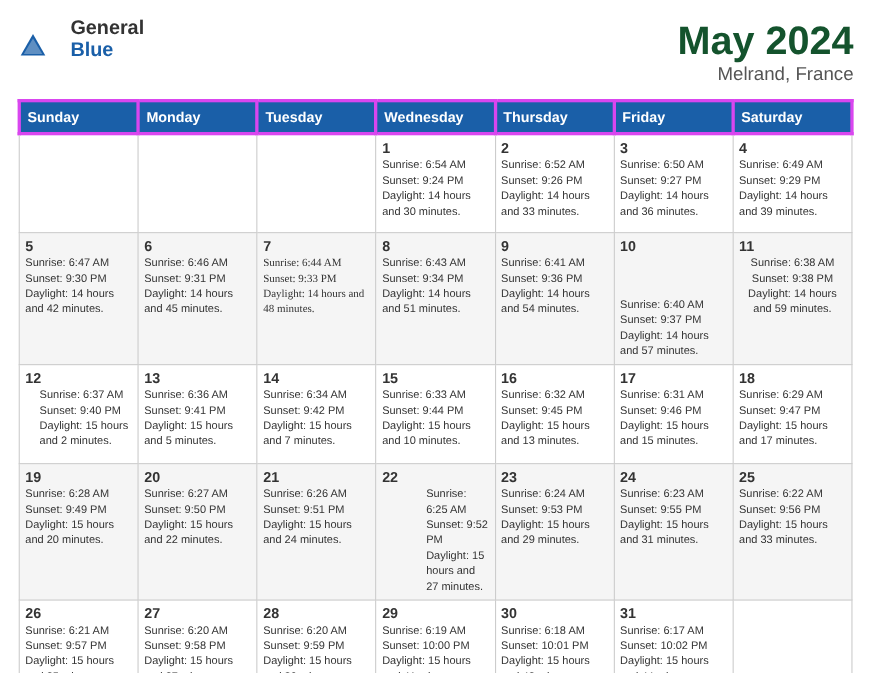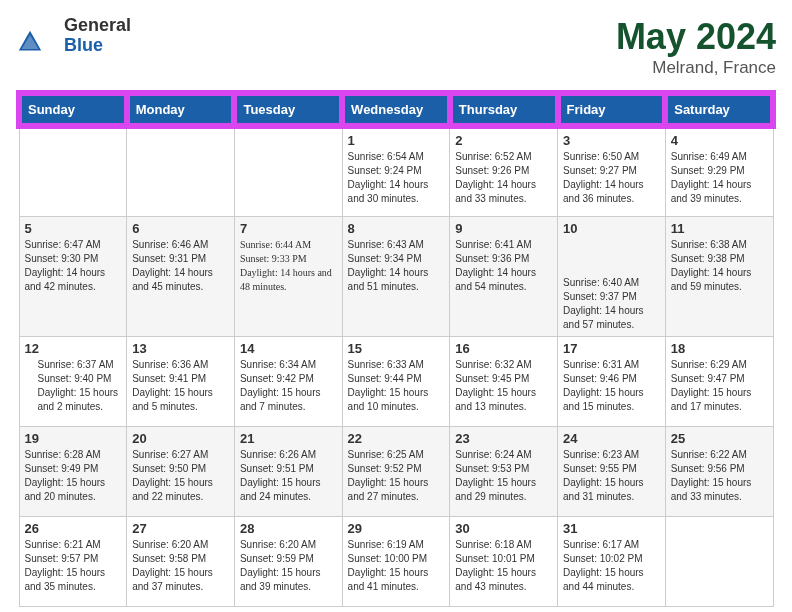--- a/index.html
+++ b/index.html
@@ -58,21 +58,21 @@
       border-collapse: collapse;
       font-size: 11px;
     }
     .calendar-table th {
       background-color: #1a5fa8;
       color: #fff;
       text-align: left;
       padding: 6px 6px;
       font-size: 13px;
       font-weight: bold;
-      border: 6px solid #d946ef;
+      border: 3px solid #d946ef;
     }
     .calendar-table td {
       border: 1px solid #ccc;
       vertical-align: top;
       padding: 4px 5px;
       width: calc(100% / 7);
       min-height: 80px;
       height: 90px;
     }
     .day-number {
@@ -194,21 +194,21 @@
 Daylight: 14 hours and 54 minutes.</div>
         </td>
         <td>
           <div class="day-number">10</div>
           <div class="day-info" style="white-space: pre-line; margin-top: 40px;">Sunrise: 6:40 AM
 Sunset: 9:37 PM
 Daylight: 14 hours and 57 minutes.</div>
         </td>
         <td>
           <div class="day-number">11</div>
-          <div class="day-info" style="white-space: pre-line;">Sunrise: 6:38 AM
+          <div class="day-info" style="white-space: pre-line; text-align: center;">Sunrise: 6:38 AM
 Sunset: 9:38 PM
 Daylight: 14 hours and 59 minutes.</div>
         </td>
       </tr>
       <tr>
         <td>
           <div class="day-number">12</div>
           <div class="day-info" style="white-space: pre-line; margin-left: 13px;">Sunrise: 6:37 AM
 Sunset: 9:40 PM
 Daylight: 15 hours and 2 minutes.</div>
@@ -264,21 +264,21 @@
 Daylight: 15 hours and 22 minutes.</div>
         </td>
         <td>
           <div class="day-number">21</div>
           <div class="day-info" style="white-space: pre-line;">Sunrise: 6:26 AM
 Sunset: 9:51 PM
 Daylight: 15 hours and 24 minutes.</div>
         </td>
         <td>
           <div class="day-number">22</div>
-          <div class="day-info" style="white-space: pre-line;">Sunrise: 6:25 AM
+          <div class="day-info" style="white-space: pre-line; margin-left: 40px;">Sunrise: 6:25 AM
 Sunset: 9:52 PM
 Daylight: 15 hours and 27 minutes.</div>
         </td>
         <td>
           <div class="day-number">23</div>
           <div class="day-info" style="white-space: pre-line;">Sunrise: 6:24 AM
 Sunset: 9:53 PM
 Daylight: 15 hours and 29 minutes.</div>
         </td>
         <td>

